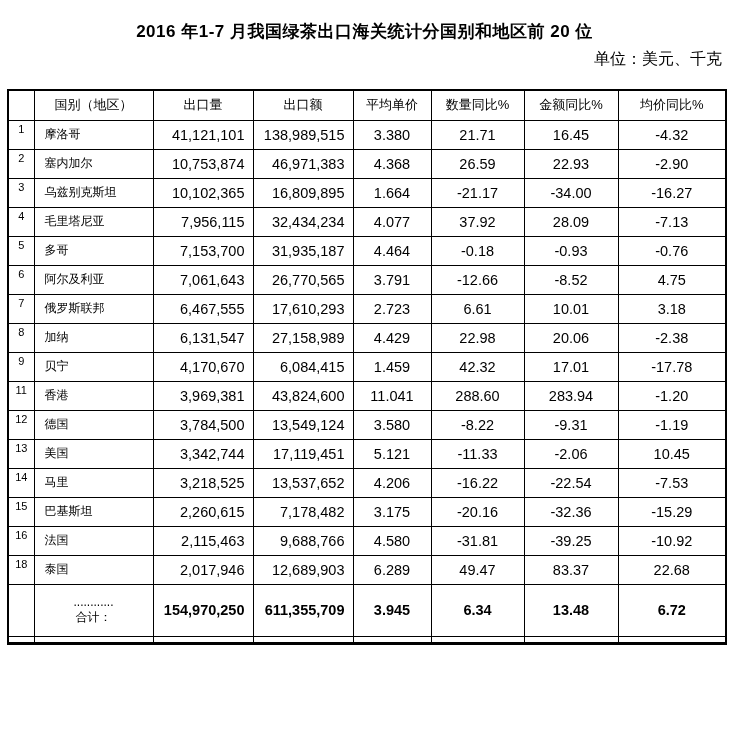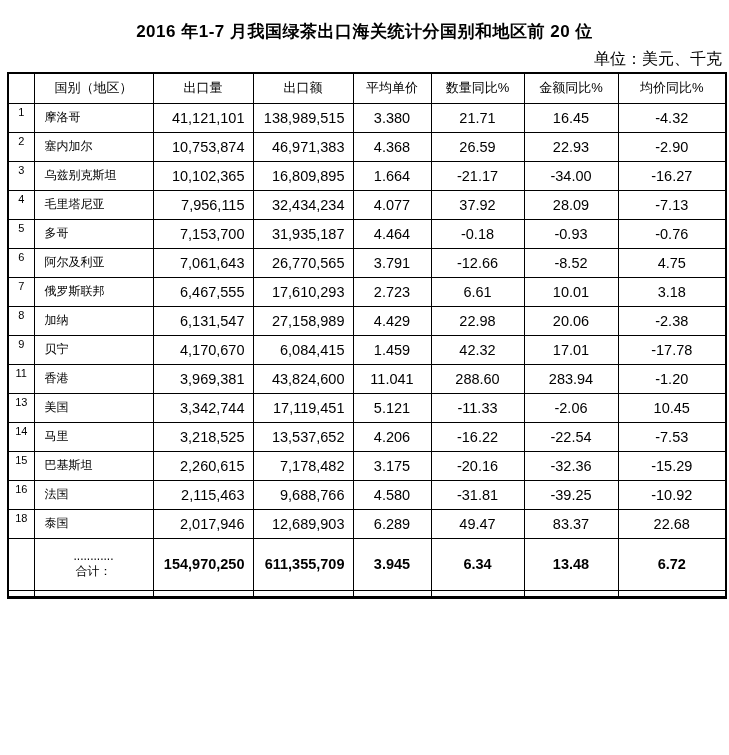--- a/index.html
+++ b/index.html
@@ -20,21 +20,21 @@
   }
   .unit-note {
     width: 722px;
     margin-top: 6px;
     text-align: right;
     font-size: 16px;
   }
 
   table.stats {
     margin-left: 7px;
-    margin-top: 2px;
+    margin-top: 19px;
     width: 718px;
     table-layout: fixed;
     border-collapse: collapse;
     border: 2px solid #000;
     border-bottom-width: 3px;
   }
   table.stats th, table.stats td {
     border: 1px solid #000;
     overflow: hidden;
     white-space: nowrap;
@@ -210,20 +210,30 @@
     <td class="rank">11</td>
     <td class="country">香港</td>
     <td class="num right">3,969,381</td>
     <td class="num right">43,824,600</td>
     <td class="num center">11.041</td>
     <td class="num center">288.60</td>
     <td class="num center">283.94</td>
     <td class="num center">-1.20</td>
   </tr>
 
+  <tr>
+    <td class="rank">12</td>
+    <td class="country">德国</td>
+    <td class="num right">3,784,500</td>
+    <td class="num right">13,549,124</td>
+    <td class="num center">3.580</td>
+    <td class="num center">-8.22</td>
+    <td class="num center">-9.31</td>
+    <td class="num center">-1.19</td>
+  </tr>
 
   <tr>
     <td class="rank">13</td>
     <td class="country">美国</td>
     <td class="num right">3,342,744</td>
     <td class="num right">17,119,451</td>
     <td class="num center">5.121</td>
     <td class="num center">-11.33</td>
     <td class="num center">-2.06</td>
     <td class="num center">10.45</td>

